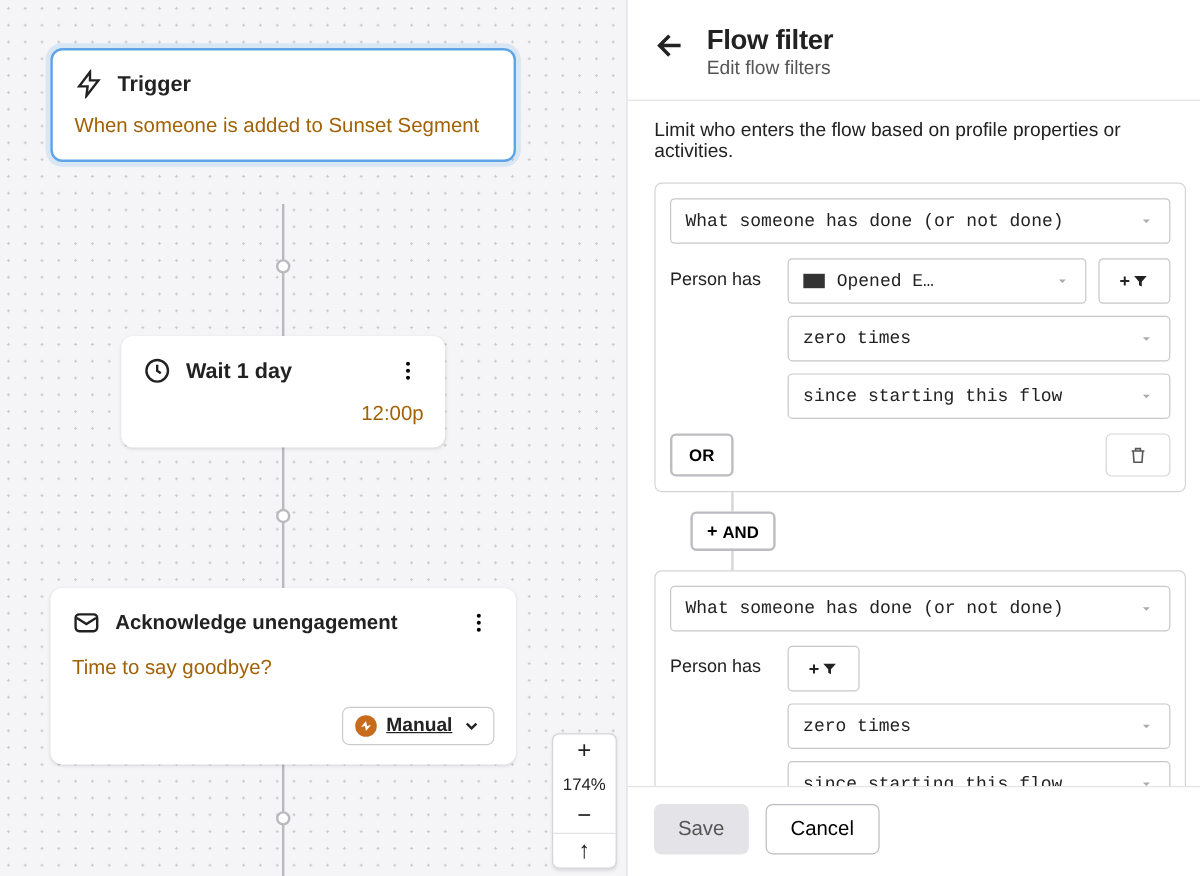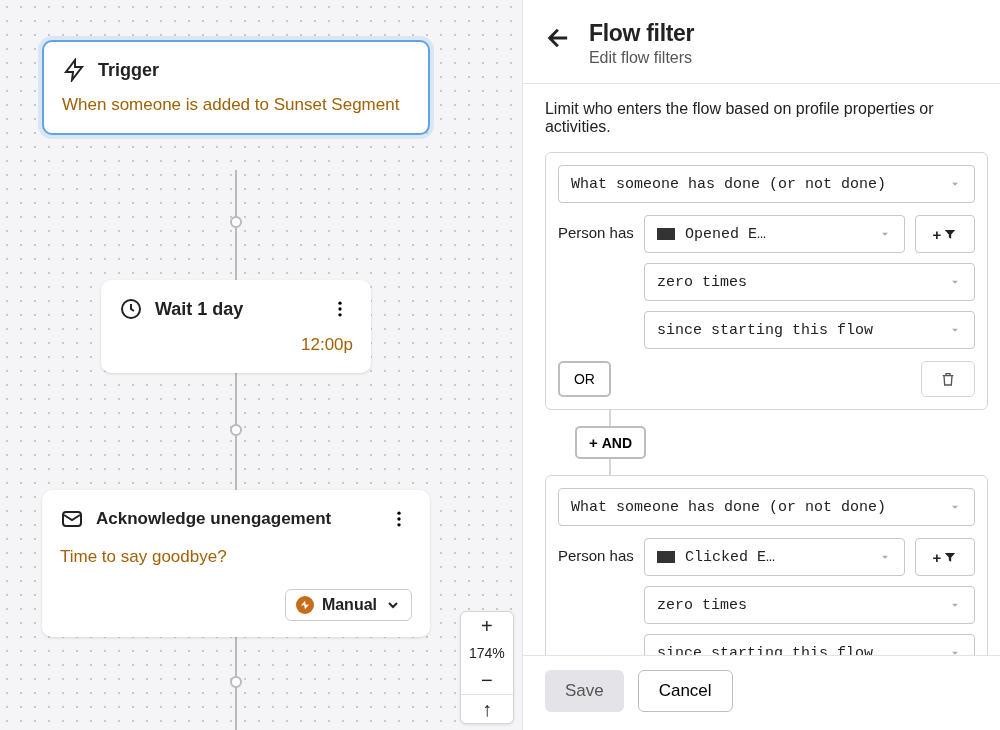--- a/index.html
+++ b/index.html
@@ -13,51 +13,51 @@
 .icon-bolt, .icon-clock, .icon-mail { width: 24px; height: 24px; flex-shrink: 0; }
 .node.wait { left: 101px; top: 280px; width: 270px; text-align: right; }
 .wait-row { display:flex; align-items:center; justify-content:space-between; }
 .wait-left { display:flex; align-items:center; gap:12px; }
 .node.action { left: 42px; top: 490px; width: 388px; }
 .action-head { display:flex; align-items:center; justify-content:space-between; margin-bottom: 14px; }
 .action-left { display:flex; align-items:center; gap:12px; }
 .dots { width: 26px; height: 26px; display:flex; align-items:center; justify-content:center; cursor:pointer; border-radius:4px; }
 .dots svg { width: 20px; height: 20px; }
 .status-row { display:flex; justify-content:flex-end; margin-top:20px; }
-.status-pill { border:1px solid #ccc; border-radius:6px; padding:6px 10px; display:flex; align-items:center; gap:8px; font-weight:600; font-size:16px; }
+.status-pill { border:1px solid #ccc; border-radius:6px; padding:6px 10px; display:flex; align-items:center; gap:8px; font-weight:600; font-size:16px;text-decoration:underline; }
 .status-pill .badge { width:18px; height:18px; border-radius:50%; background:#c76c1a; display:flex; align-items:center; justify-content:center; }
 .status-pill .badge svg { width:10px; height:10px; }
 .connector { position:absolute; left:235px; width:2px; background:#b9b9be; }
 .conn-dot { position:absolute; left:230px; width:12px; height:12px; border:2px solid #b9b9be; background:#fff; border-radius:50%; }
 .zoom-ctrl { position:absolute; right:8px; bottom:6px; width:54px; background:#fff; border:1px solid #d5d5d9; border-radius:6px; display:flex; flex-direction:column; align-items:center; box-shadow:0 1px 3px rgba(0,0,0,0.1); }
 .zoom-ctrl > div { width:100%; text-align:center; padding:5px 0; font-size:14px; }
 .zoom-ctrl .btn { cursor:pointer; font-size:20px; line-height:18px; }
 .zoom-ctrl .sep { border-top:1px solid #e2e2e6; }
 .panel { width:500px; height:730px; background:#fff; display:flex; flex-direction:column; }
 .panel-head { display:flex; gap:16px; padding:20px 22px 16px; align-items:flex-start; }
 .back-arrow { width:28px; height:28px; cursor:pointer; margin-top:4px; }
 .panel-title { font-size:23px; font-weight:700; letter-spacing:-0.3px; }
 .panel-sub { font-size:16px; color:#555; margin-top:2px; }
 .panel-divider { height:1px; background:#e3e3e7; }
 .panel-body { padding:16px 12px 0 22px; flex:1; overflow:auto; }
 .panel-desc { font-size:16px; margin-bottom:16px; }
 .filter-group { border:1px solid #d5d5d9; border-radius:6px; padding:12px; background:#fff; position:relative; }
 .select { border:1px solid #c7c7cc; border-radius:4px; background:#fff; height:38px; display:flex; align-items:center; justify-content:space-between; padding:0 12px; font-size:15px; cursor:pointer;font-family:Liberation Mono, monospace; }
 .select .chev { width:14px; height:14px; opacity:0.55; }
-.row { display:flex; margin-top:12px; align-items:flex-start;justify-content:flex-end; }
+.row { display:flex; gap:12px; margin-top:12px; align-items:flex-start;justify-content:flex-end; }
 .row-label { width:86px; font-size:15px; padding-top:9px; }
 .row-fields { flex:1; display:flex; flex-direction:column; gap:10px; }
 .row-top { display:flex; gap:10px; }
 .row-top .select { flex:1; }
 .select-inner { display:flex; align-items:center; gap:10px; overflow:hidden; }
 .metric-icon { width:18px; height:12px; background:#333; flex-shrink:0; }
 .add-filter-btn { width:60px; height:38px; border:1px solid #c7c7cc; border-radius:4px; display:flex; align-items:center; justify-content:center; cursor:pointer; font-weight:700; gap:2px; }
 .add-filter-btn svg { width:14px; height:14px; }
 .group-footer { display:flex; justify-content:space-between; margin-top:12px; }
-.or-btn { border:2px solid #bcbcc2; border-radius:5px; padding:6px 14px; font-weight:400; font-size:14px; background:#fff; cursor:pointer; }
+.or-btn { border:2px solid #bcbcc2; border-radius:5px; padding:6px 14px; font-weight:700; font-size:14px; background:#fff; cursor:pointer; }
 .trash-btn { border:1px solid #d5d5d9; border-radius:5px; width:54px; height:36px; display:flex; align-items:center; justify-content:center; cursor:pointer; }
 .trash-btn svg { width:16px; height:16px; }
 .and-connector { display:flex; flex-direction:column; align-items:flex-start; margin-left:30px; }
 .and-line { width:2px; height:16px; background:#d5d5d9; margin-left:34px; }
 .and-btn { border:2px solid #bcbcc2; border-radius:5px; padding:6px 12px; font-weight:700; font-size:14px; background:#fff; cursor:pointer; display:flex; align-items:center; gap:4px; }
 .panel-footer { border-top:1px solid #e3e3e7; padding:14px 22px 18px; display:flex; gap:14px; }
 .btn-save { background:#e4e4e8; color:#555; border:none; border-radius:6px; padding:10px 20px; font-size:17px; cursor:pointer; }
 .btn-cancel { background:#fff; border:1px solid #bcbcc2; border-radius:6px; padding:10px 20px; font-size:17px; cursor:pointer; }
 </style>
 </head>
@@ -221,29 +221,20 @@
       <div class="select">
         <span>What someone has done (or not done)</span>
         <svg class="chev" viewBox="0 0 24 24" fill="#666">
             <path d="M7 10 L12 15 L17 10 Z"></path>
           </svg>
       </div>
       <div class="row">
         <div class="row-label">Person has</div>
         <div class="row-fields">
           <div class="row-top">
-            <div class="select">
-              <div class="select-inner">
-                <span class="metric-icon"></span>
-                <span>Clicked E…</span>
-              </div>
-              <svg class="chev" viewBox="0 0 24 24" fill="#666">
-                  <path d="M7 10 L12 15 L17 10 Z"></path>
-                </svg>
-            </div>
             <div class="add-filter-btn">
               <span style="font-size:15px;">+</span>
               <svg viewBox="0 0 24 24" fill="#222">
                   <path d="M3 5 L21 5 L14 13 L14 20 L10 18 L10 13 Z"></path>
                 </svg>
             </div>
           </div>
           <div class="select">
             <span>zero times</span>
             <svg class="chev" viewBox="0 0 24 24" fill="#666">

